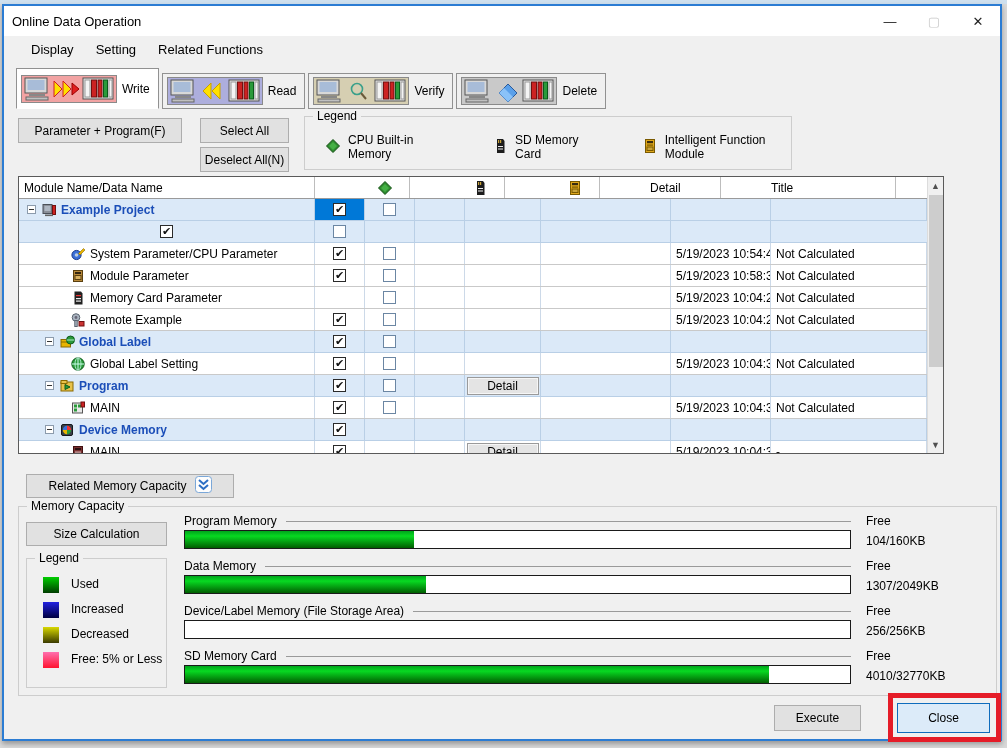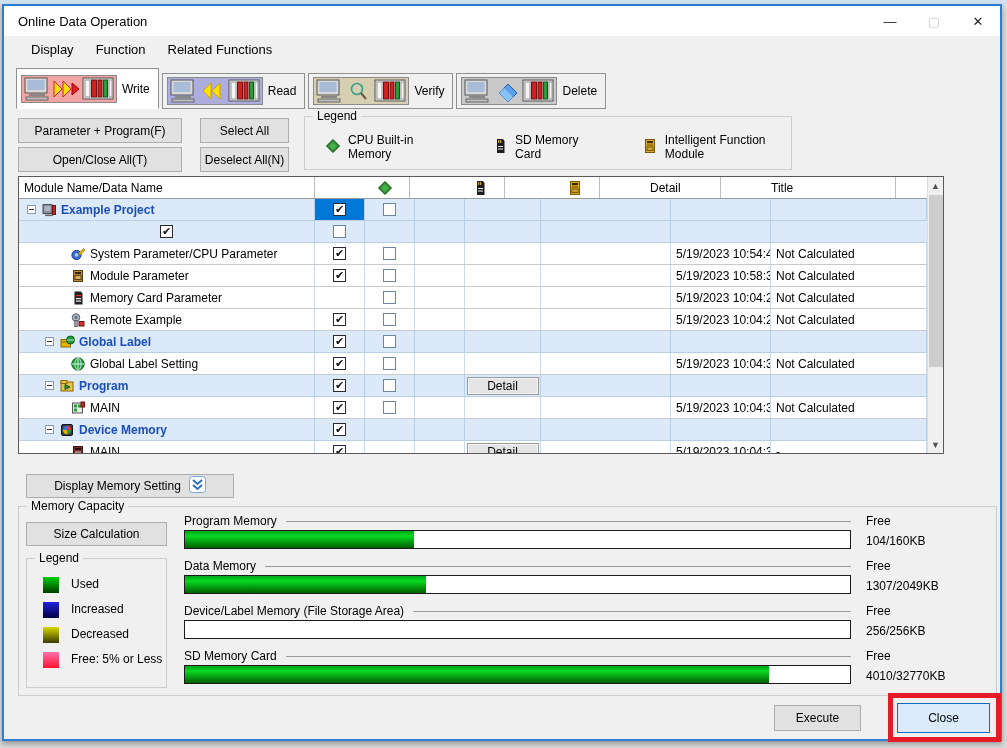--- a/index.html
+++ b/index.html
@@ -9,21 +9,21 @@
     background:#d9d9d9;
     position:relative; overflow:hidden;
   }
   .bg-strip { position:absolute; left:0; top:0; width:1007px; height:4px; background:#cfe0ee; }
   .window {
     position:absolute; left:2px; top:4px; width:1000px; height:737px;
     background:#f0f0f0; border:2px solid #2b7cd3; box-shadow:0 3px 5px rgba(0,0,0,.3);
   }
   
   .titlebar { height:30px; background:#fff; display:flex; align-items:center; }
-  .title { font-size:13px; padding-left:14px; color:#000; }
+  .title { font-size:13px; padding-left:8px; color:#000; }
   .win-controls { margin-left:auto; display:flex; height:100%; }
   .win-btn { width:44px; display:flex; align-items:center; justify-content:center; font-size:13px; color:#222; }
   .win-btn.max { color:#c9c9c9; }
   
   .menubar { height:26px; display:flex; align-items:center; padding-left:16px; background:#f0f0f0; }
   .menu-item { font-size:13px; padding:4px 11px; color:#000; }
   
   .tabstrip { position:absolute; left:12px; top:62px; display:flex; align-items:flex-end; }
   .tab { display:flex; align-items:center; gap:5px; border:1px solid #919191; background:#f0f0f0;
          padding:3px 8px 3px 4px; height:36px; font-size:12px; }
@@ -106,21 +106,21 @@
     <div class="title">Online Data Operation</div>
     <div class="win-controls">
       <div class="win-btn">—</div>
       <div class="win-btn max">▢</div>
       <div class="win-btn">✕</div>
     </div>
   </div>
 
   <div class="menubar" id="menubar">
       <div class="menu-item">Display</div>
-      <div class="menu-item">Function</div>
+      <div class="menu-item">Setting</div>
       <div class="menu-item">Related Functions</div>
     </div>
 
   <div class="tabstrip" id="tabstrip">
       <div class="tab selected">
         <span>
           <svg class="tab-icon" width="96" height="28" viewBox="0 0 96 28" xmlns="http://www.w3.org/2000/svg">
     <rect x="0.5" y="0.5" width="95" height="27" fill="#f2a3a3" stroke="#8a8a8a"></rect>
     <rect x="4" y="3" width="22" height="15" fill="#d8d8d8" stroke="#555"></rect>
     <rect x="6.5" y="5" width="17" height="10" fill="#a8bcd8"></rect>
@@ -195,21 +195,20 @@
     <rect x="77" y="5" width="4" height="17" fill="#c22" stroke="#701010"></rect>
     <rect x="82.5" y="5" width="4" height="17" fill="#2a9a3a" stroke="#0a5a1a"></rect>
     <rect x="88" y="5" width="3" height="17" fill="#f4f4f4" stroke="#999"></rect>
   </svg>
         </span>
         <span>Delete</span>
       </div>
     </div>
 
   <div class="btn" id="btn-param">Parameter + Program(F)</div>
-  <div class="btn" id="btn-openclose">Open/Close All(T)</div>
   <div class="btn" id="btn-selectall">Select All</div>
   <div class="btn" id="btn-deselect">Deselect All(N)</div>
 
   <div class="groupbox" id="legend-top">
     <div class="gb-label">Legend</div>
     <div class="legend-top-items" id="legend-top-items">
         <div class="legend-top-item">
           <span><svg width="16" height="16" viewBox="0 0 16 16" xmlns="http://www.w3.org/2000/svg">
               <polygon points="8,1.5 14.5,8 8,14.5 1.5,8" fill="#2e8b2e" stroke="#134f13"></polygon>
               <polygon points="8,4 12,8 8,12 4,8" fill="#45b045"></polygon>
@@ -565,21 +564,21 @@
         </div>
       </div>
     <div class="vscroll">
       <div class="sb-arrow">▲</div>
       <div class="sb-thumb"></div>
       <div class="sb-arrow down">▼</div>
     </div>
   </div>
 
   <div class="btn" id="btn-displaymem">
-    <span class="lbl">Display Memory Setting</span>
+    <span class="lbl">Related Memory Capacity</span>
     <span>
       <svg width="17" height="17" viewBox="0 0 17 17">
           <rect x="0.5" y="0.5" width="16" height="16" rx="3" fill="#fdfdfd" stroke="#7aa7d8"></rect>
           <polyline points="4,4 8.5,8 13,4" fill="none" stroke="#2d6fc4" stroke-width="2"></polyline>
           <polyline points="4,9 8.5,13 13,9" fill="none" stroke="#2d6fc4" stroke-width="2"></polyline>
         </svg>
     </span>
   </div>
 
   <div class="groupbox" id="mem-group">

